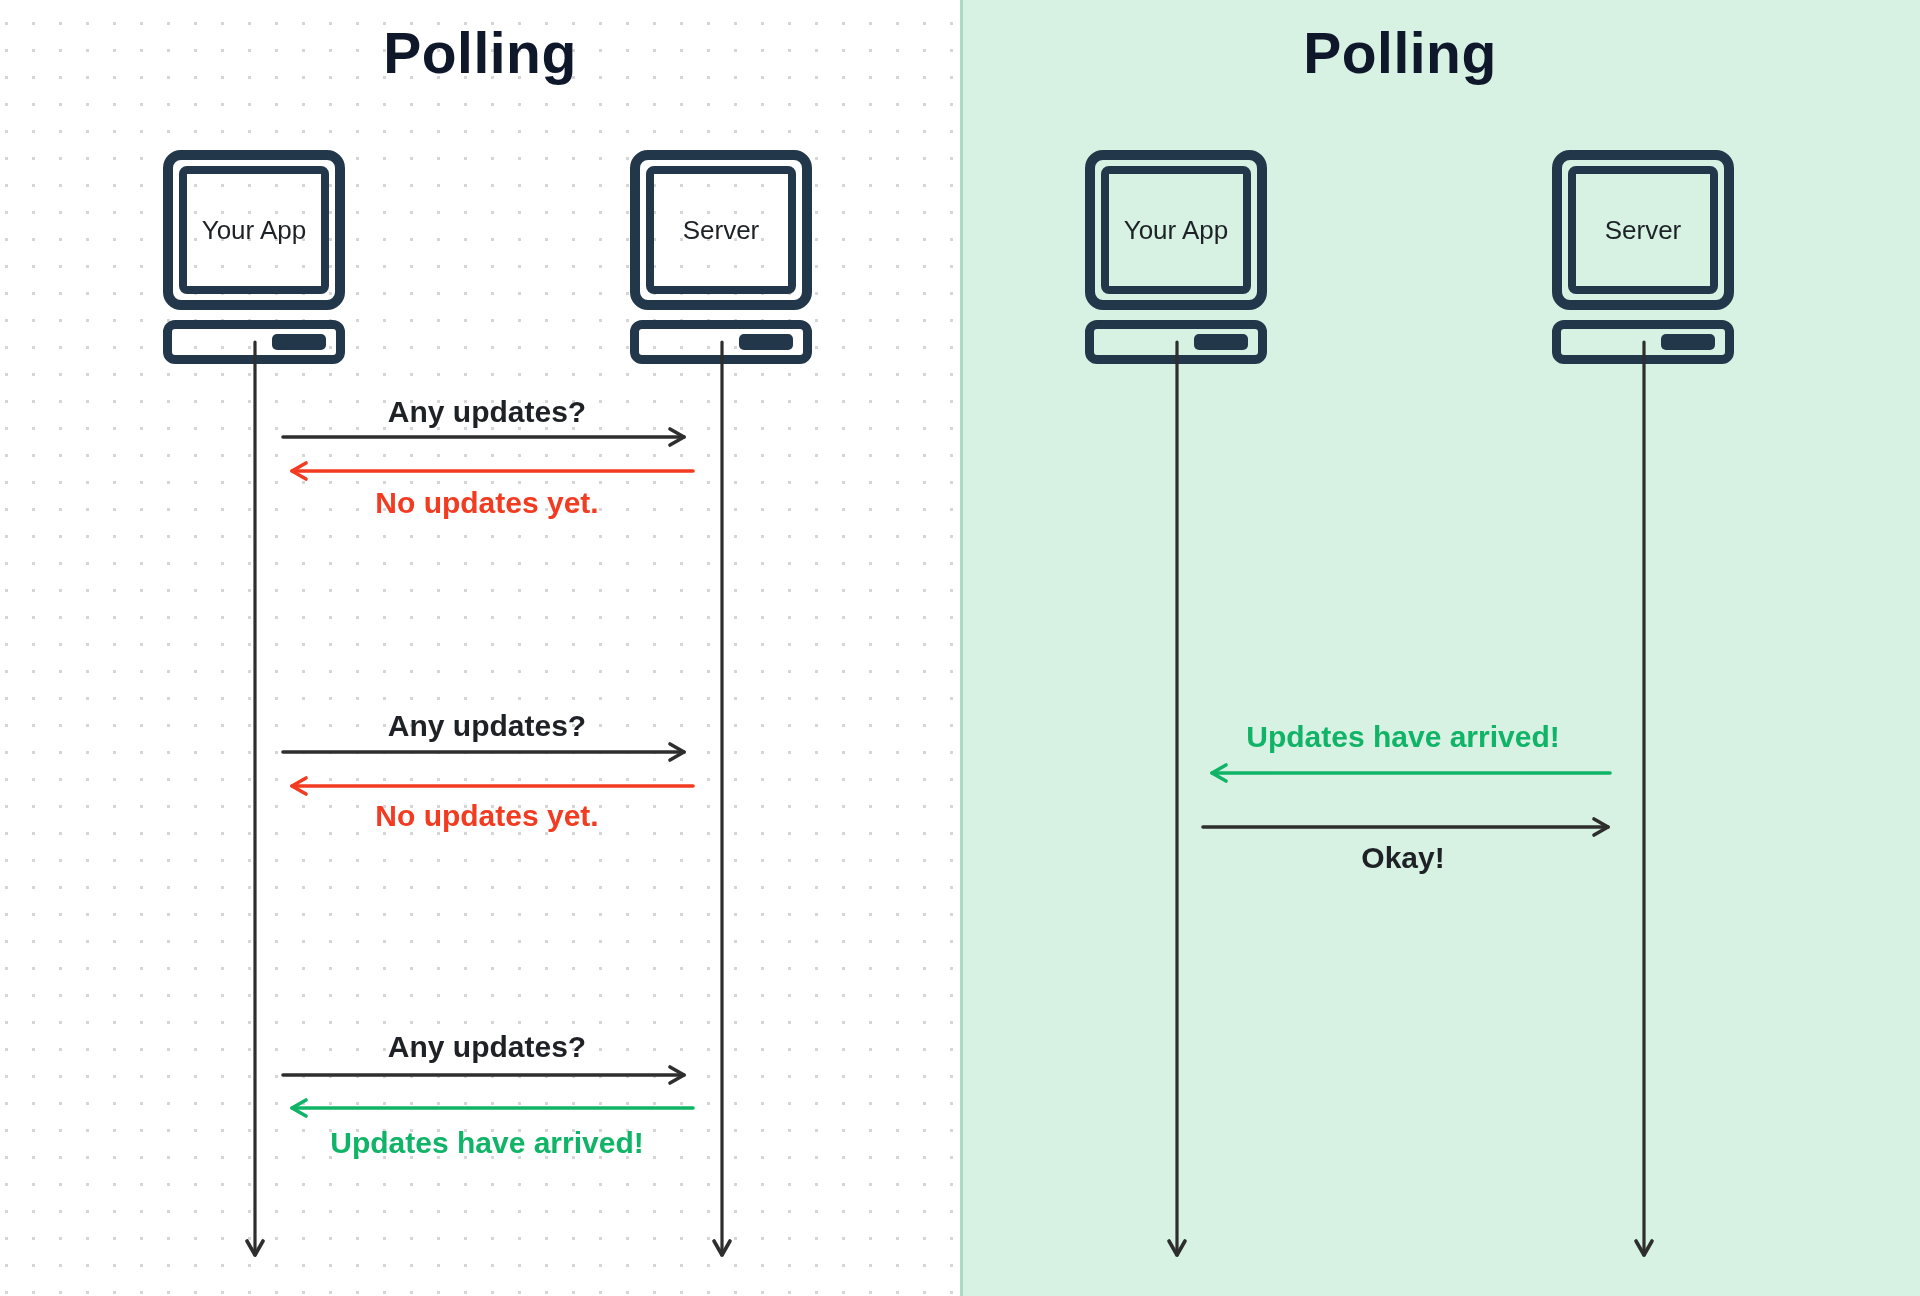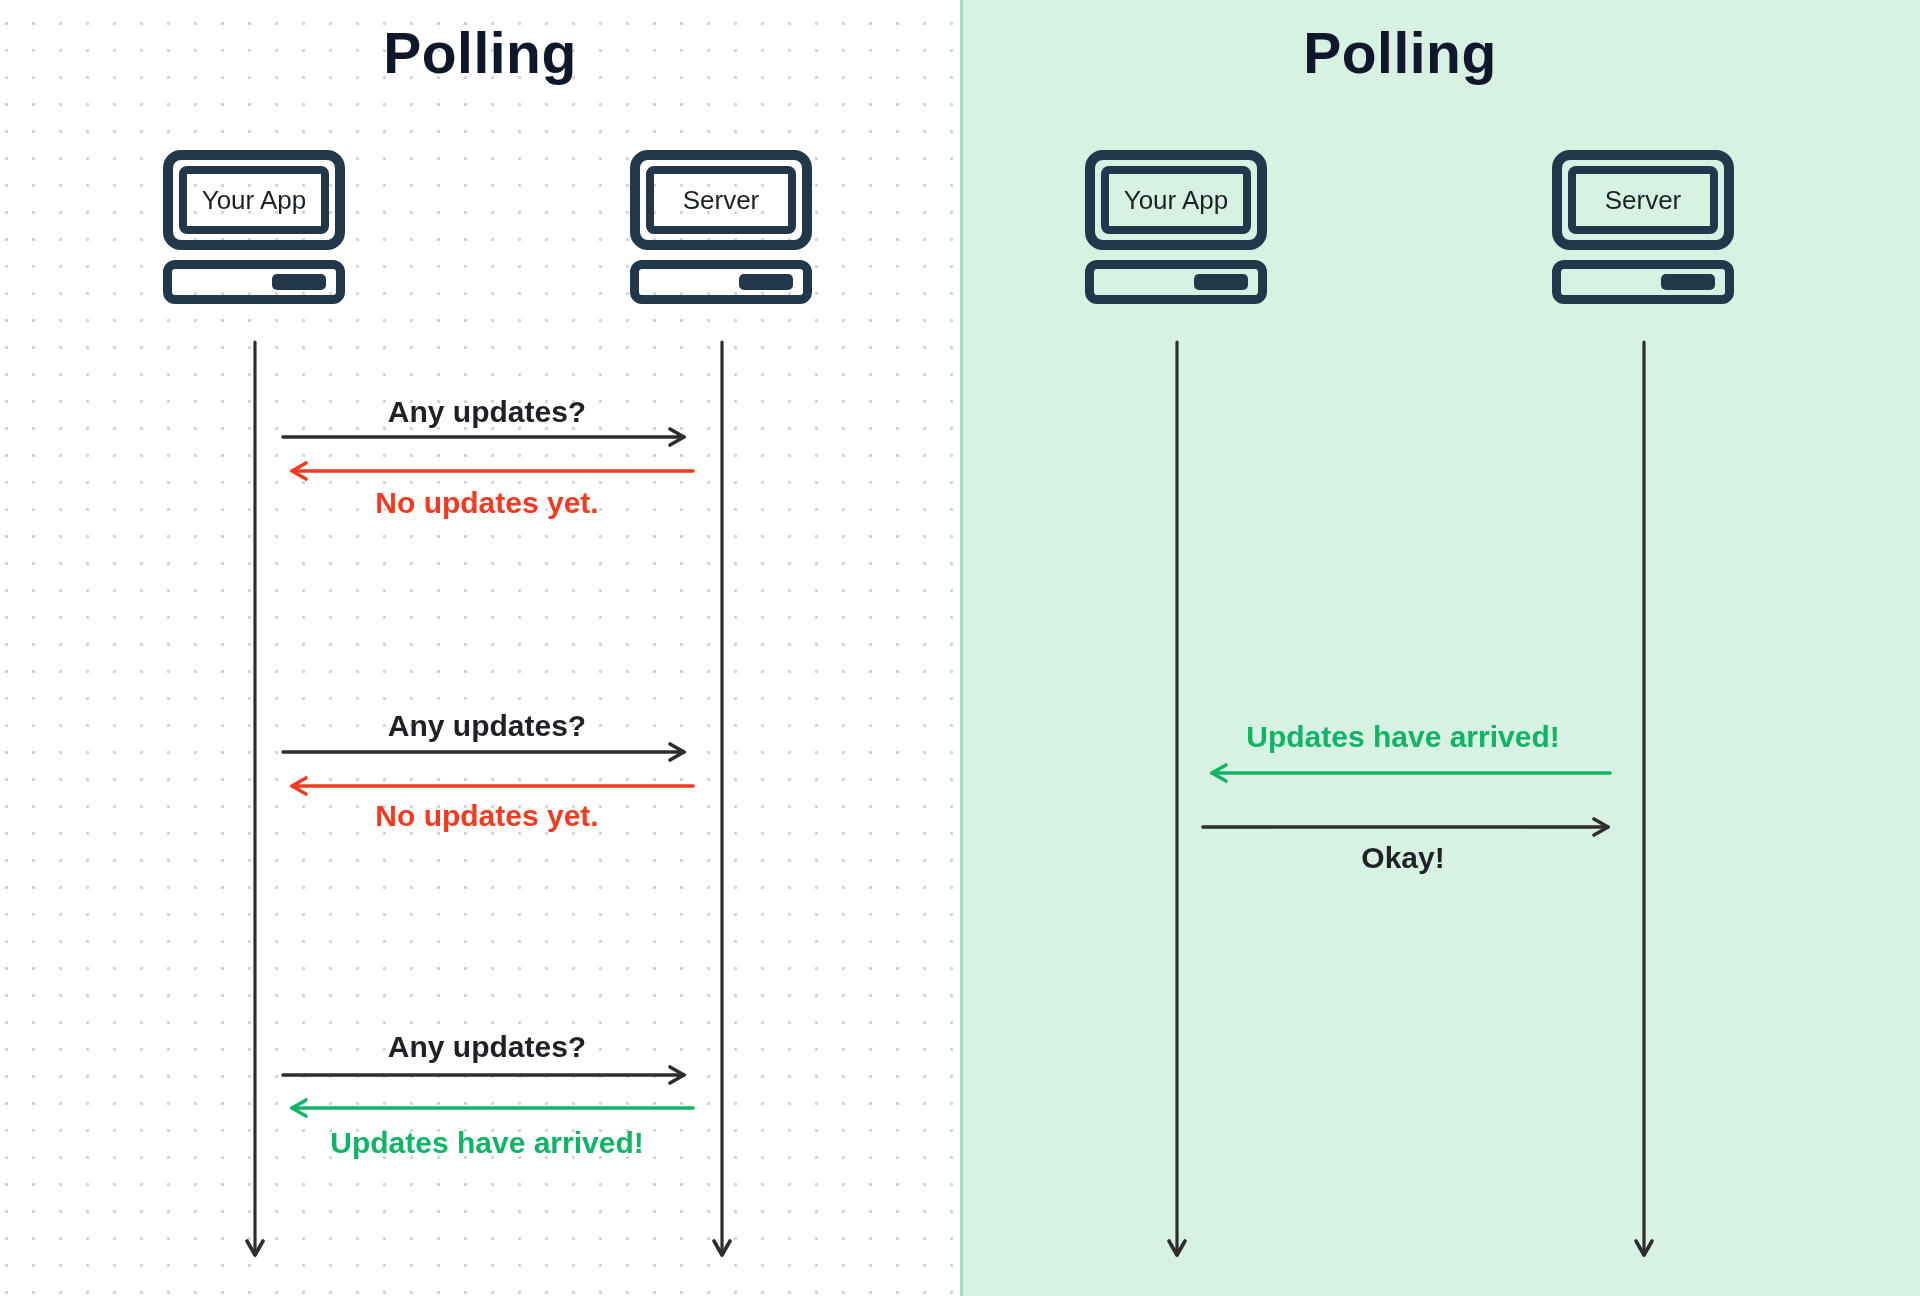--- a/index.html
+++ b/index.html
@@ -32,21 +32,21 @@
   .title{
     position:absolute;top:20px;transform:translateX(-50%);
     font-size:57px;font-weight:600;color:#0f172a;letter-spacing:.5px;white-space:nowrap;
   }
   .title.polling-title{left:480px;}
   .title.webhook-title{left:1400px;}
 
   
   .computer{position:absolute;width:184px;top:150px;}
   .monitor{
-    width:182px;height:100px;border:10px solid var(--navy);
+    width:182px;height:160px;border:10px solid var(--navy);
     border-radius:18px;padding:6px;background:transparent;
   }
   .screen{
     width:100%;height:100%;border:8px solid var(--navy);border-radius:8px;
     display:flex;align-items:center;justify-content:center;
     font-size:26px;color:#1c2226;white-space:nowrap;
   }
   .base{
     position:relative;margin-top:10px;width:182px;height:44px;
     border:9px solid var(--navy);border-radius:12px;background:transparent;

